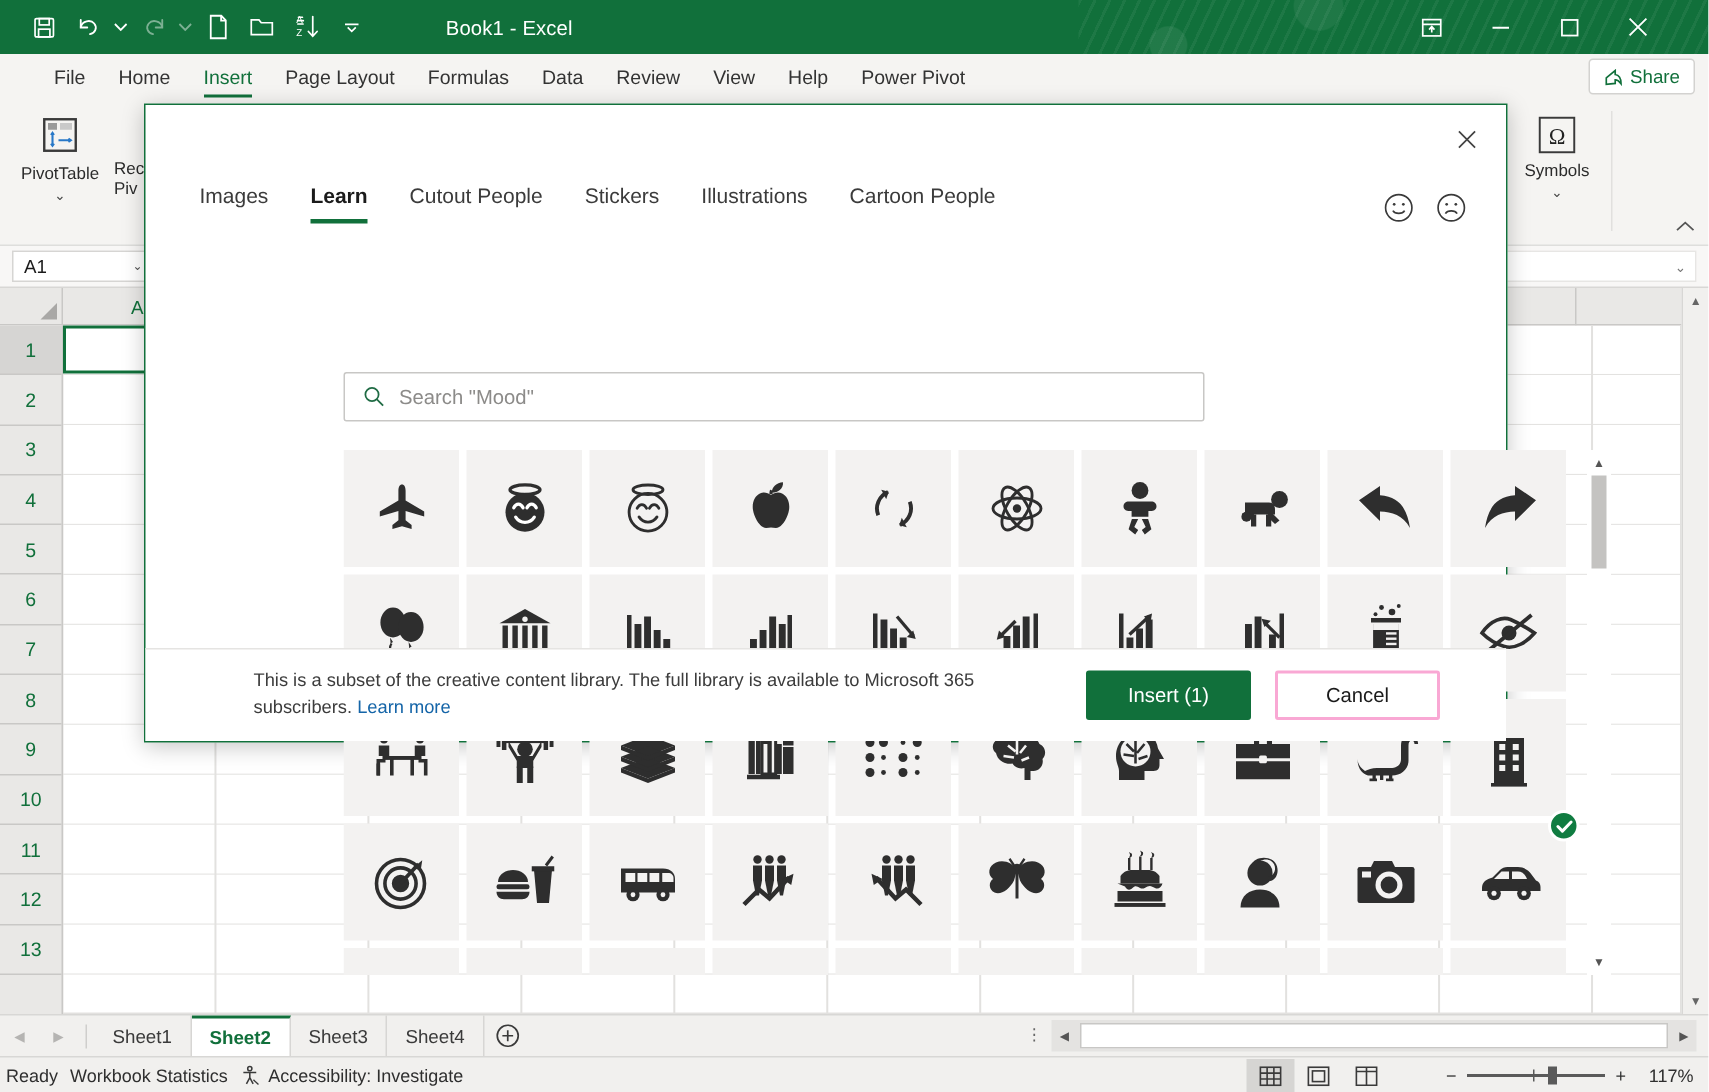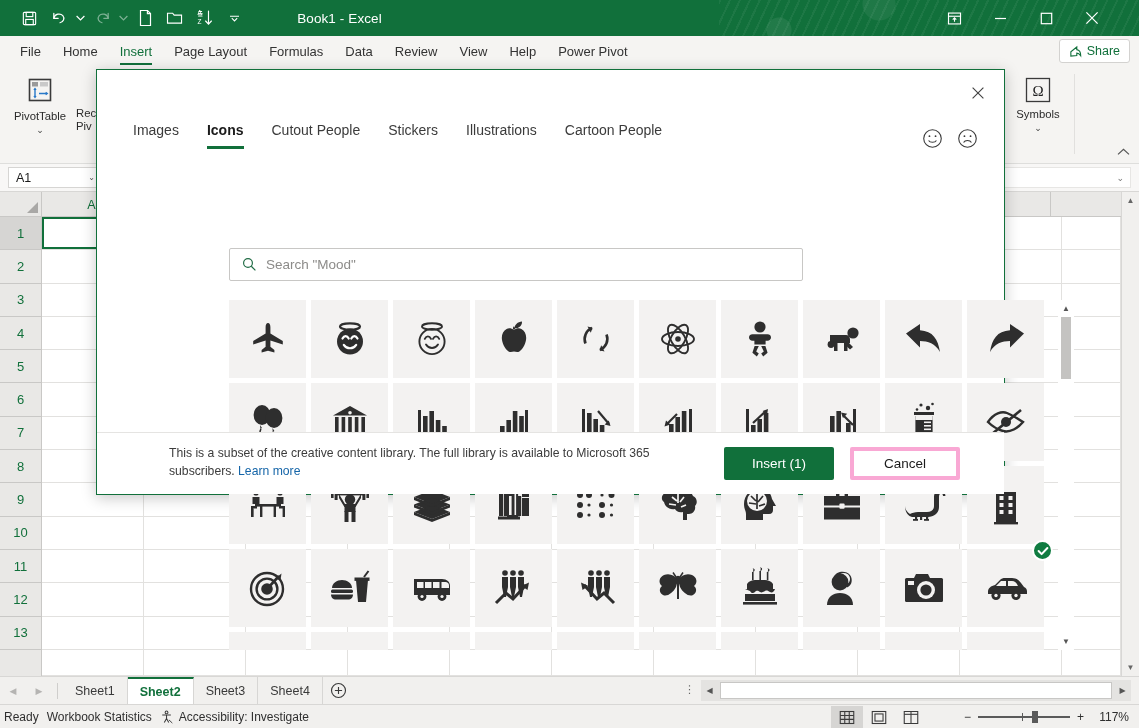--- a/index.html
+++ b/index.html
@@ -65,21 +65,21 @@
   }
   #wb-ribbon { right:162px; }
   #wb-min { right:116px; }
   #wb-max { right:70px; }
   #wb-close { right:24px; }
 
   
   #ribbon-tabs {
     position:absolute; left:0; top:36px; width:1139px; height:30px;
     background:#f5f4f2;
-    display:flex; align-items:center; padding-left:9px;
+    display:flex; align-items:center; padding-left:25px;
   }
   .rtab {
     height:30px; padding:0 11px; display:flex; align-items:center;
     font-size:13px; color:#333; position:relative;
   }
   .rtab.active { color:#11703b; font-weight:400; }
   .rtab.active::after {
     content:""; position:absolute; left:11px; right:11px; bottom:1px;
     height:2.5px; background:#11703b;
   }
@@ -283,21 +283,21 @@
   }
   #footer-note a { color:#1565a8; text-decoration:none; }
   #insert-btn {
     position:absolute; right:170px; top:14px; width:110px; height:33px;
     background:#11703b; color:#fff; border:none; border-radius:2px;
     font-size:13.5px; font-family:inherit;
     display:flex; align-items:center; justify-content:center;
   }
   #cancel-btn {
     position:absolute; right:44px; top:14px; width:110px; height:33px;
-    background:#fff; color:#1b1b1b; border:4px solid #f9a8d4; border-radius:2px;
+    background:#fff; color:#1b1b1b; border:2px solid #f9a8d4; border-radius:2px;
     font-size:13.5px; font-family:inherit;
     display:flex; align-items:center; justify-content:center;
   }
 </style>
 </head>
 <body>
 
 <div id="titlebar">
   <div id="titlebar-pattern"></div>
 
@@ -571,21 +571,21 @@
 <div id="dialog">
 
   <div id="dlg-close">
     <svg width="14" height="14" viewBox="0 0 14 14">
       <path d="M1.6 1.6 L12.4 12.4 M12.4 1.6 L1.6 12.4" stroke="#444" stroke-width="1.15"></path>
     </svg>
   </div>
 
   <div id="dlg-tabs">
     <div class="dtab">Images</div>
-    <div class="dtab active">Icons</div>
+    <div class="dtab active">Learn</div>
     <div class="dtab">Cutout People</div>
     <div class="dtab">Stickers</div>
     <div class="dtab">Illustrations</div>
     <div class="dtab">Cartoon People</div>
   </div>
 
   <div id="dlg-feedback">
     <svg class="fbicon" viewBox="0 0 22 22" fill="none" stroke="#3a3a3a" stroke-width="1.15">
       <circle cx="11" cy="11" r="9.2"></circle>
       <circle cx="7.8" cy="8.6" r=".95" fill="#3a3a3a" stroke="none"></circle>

